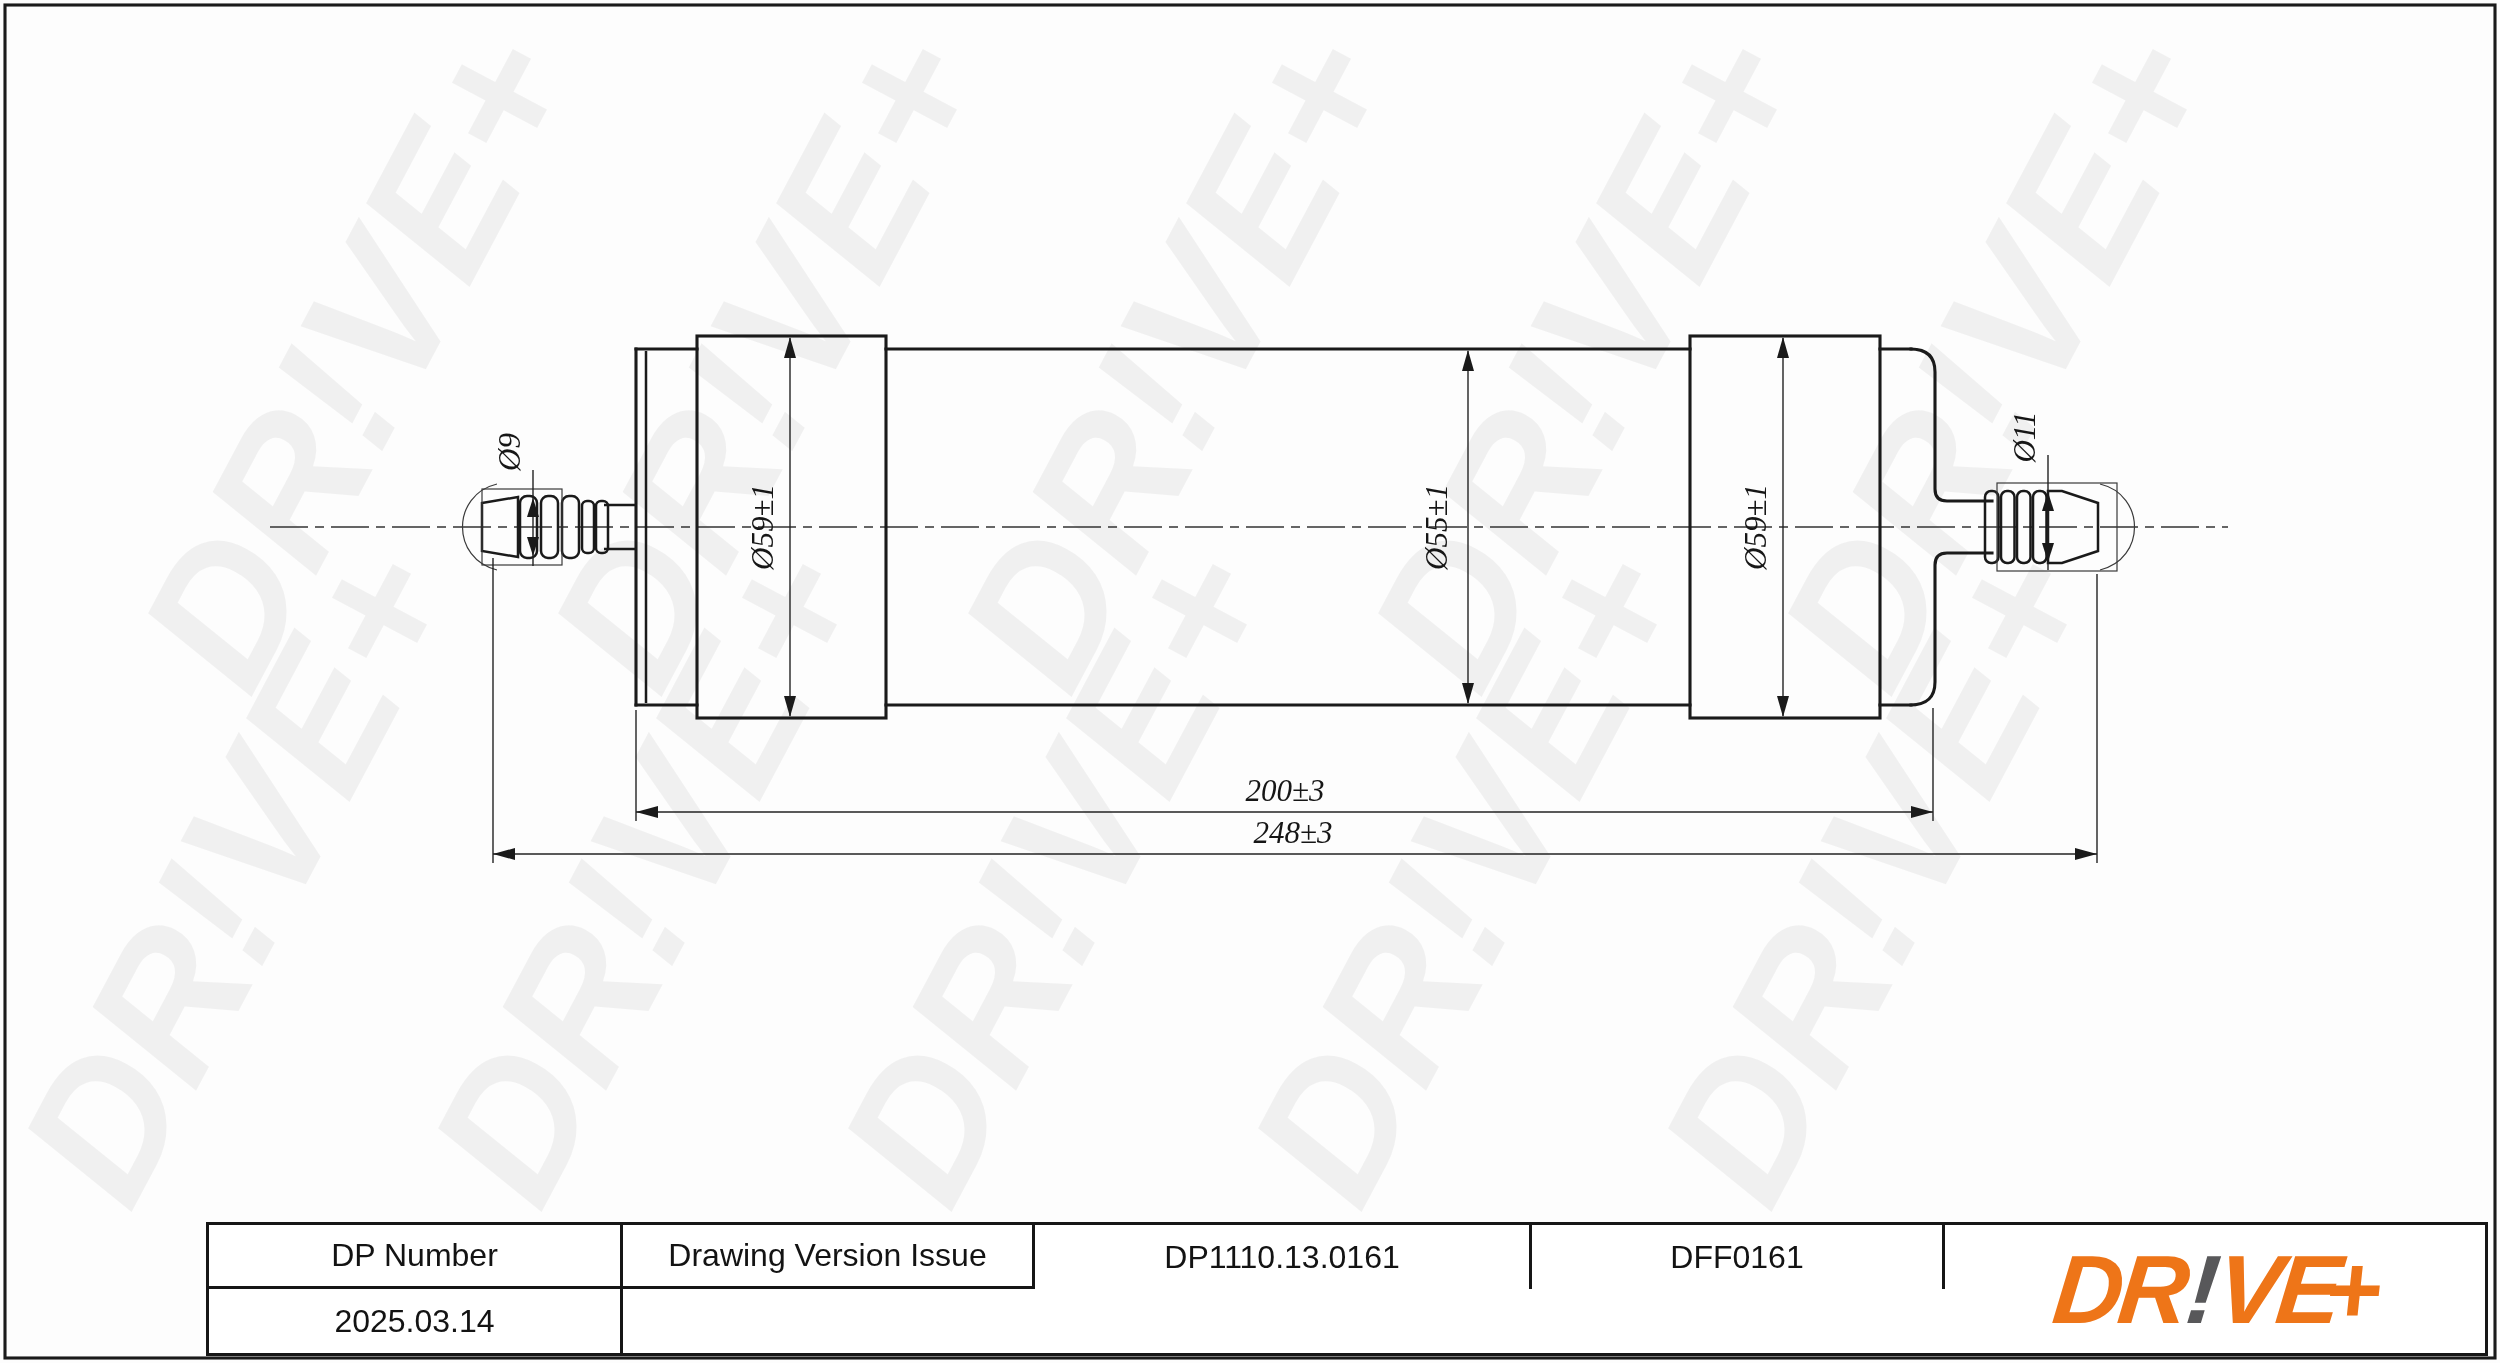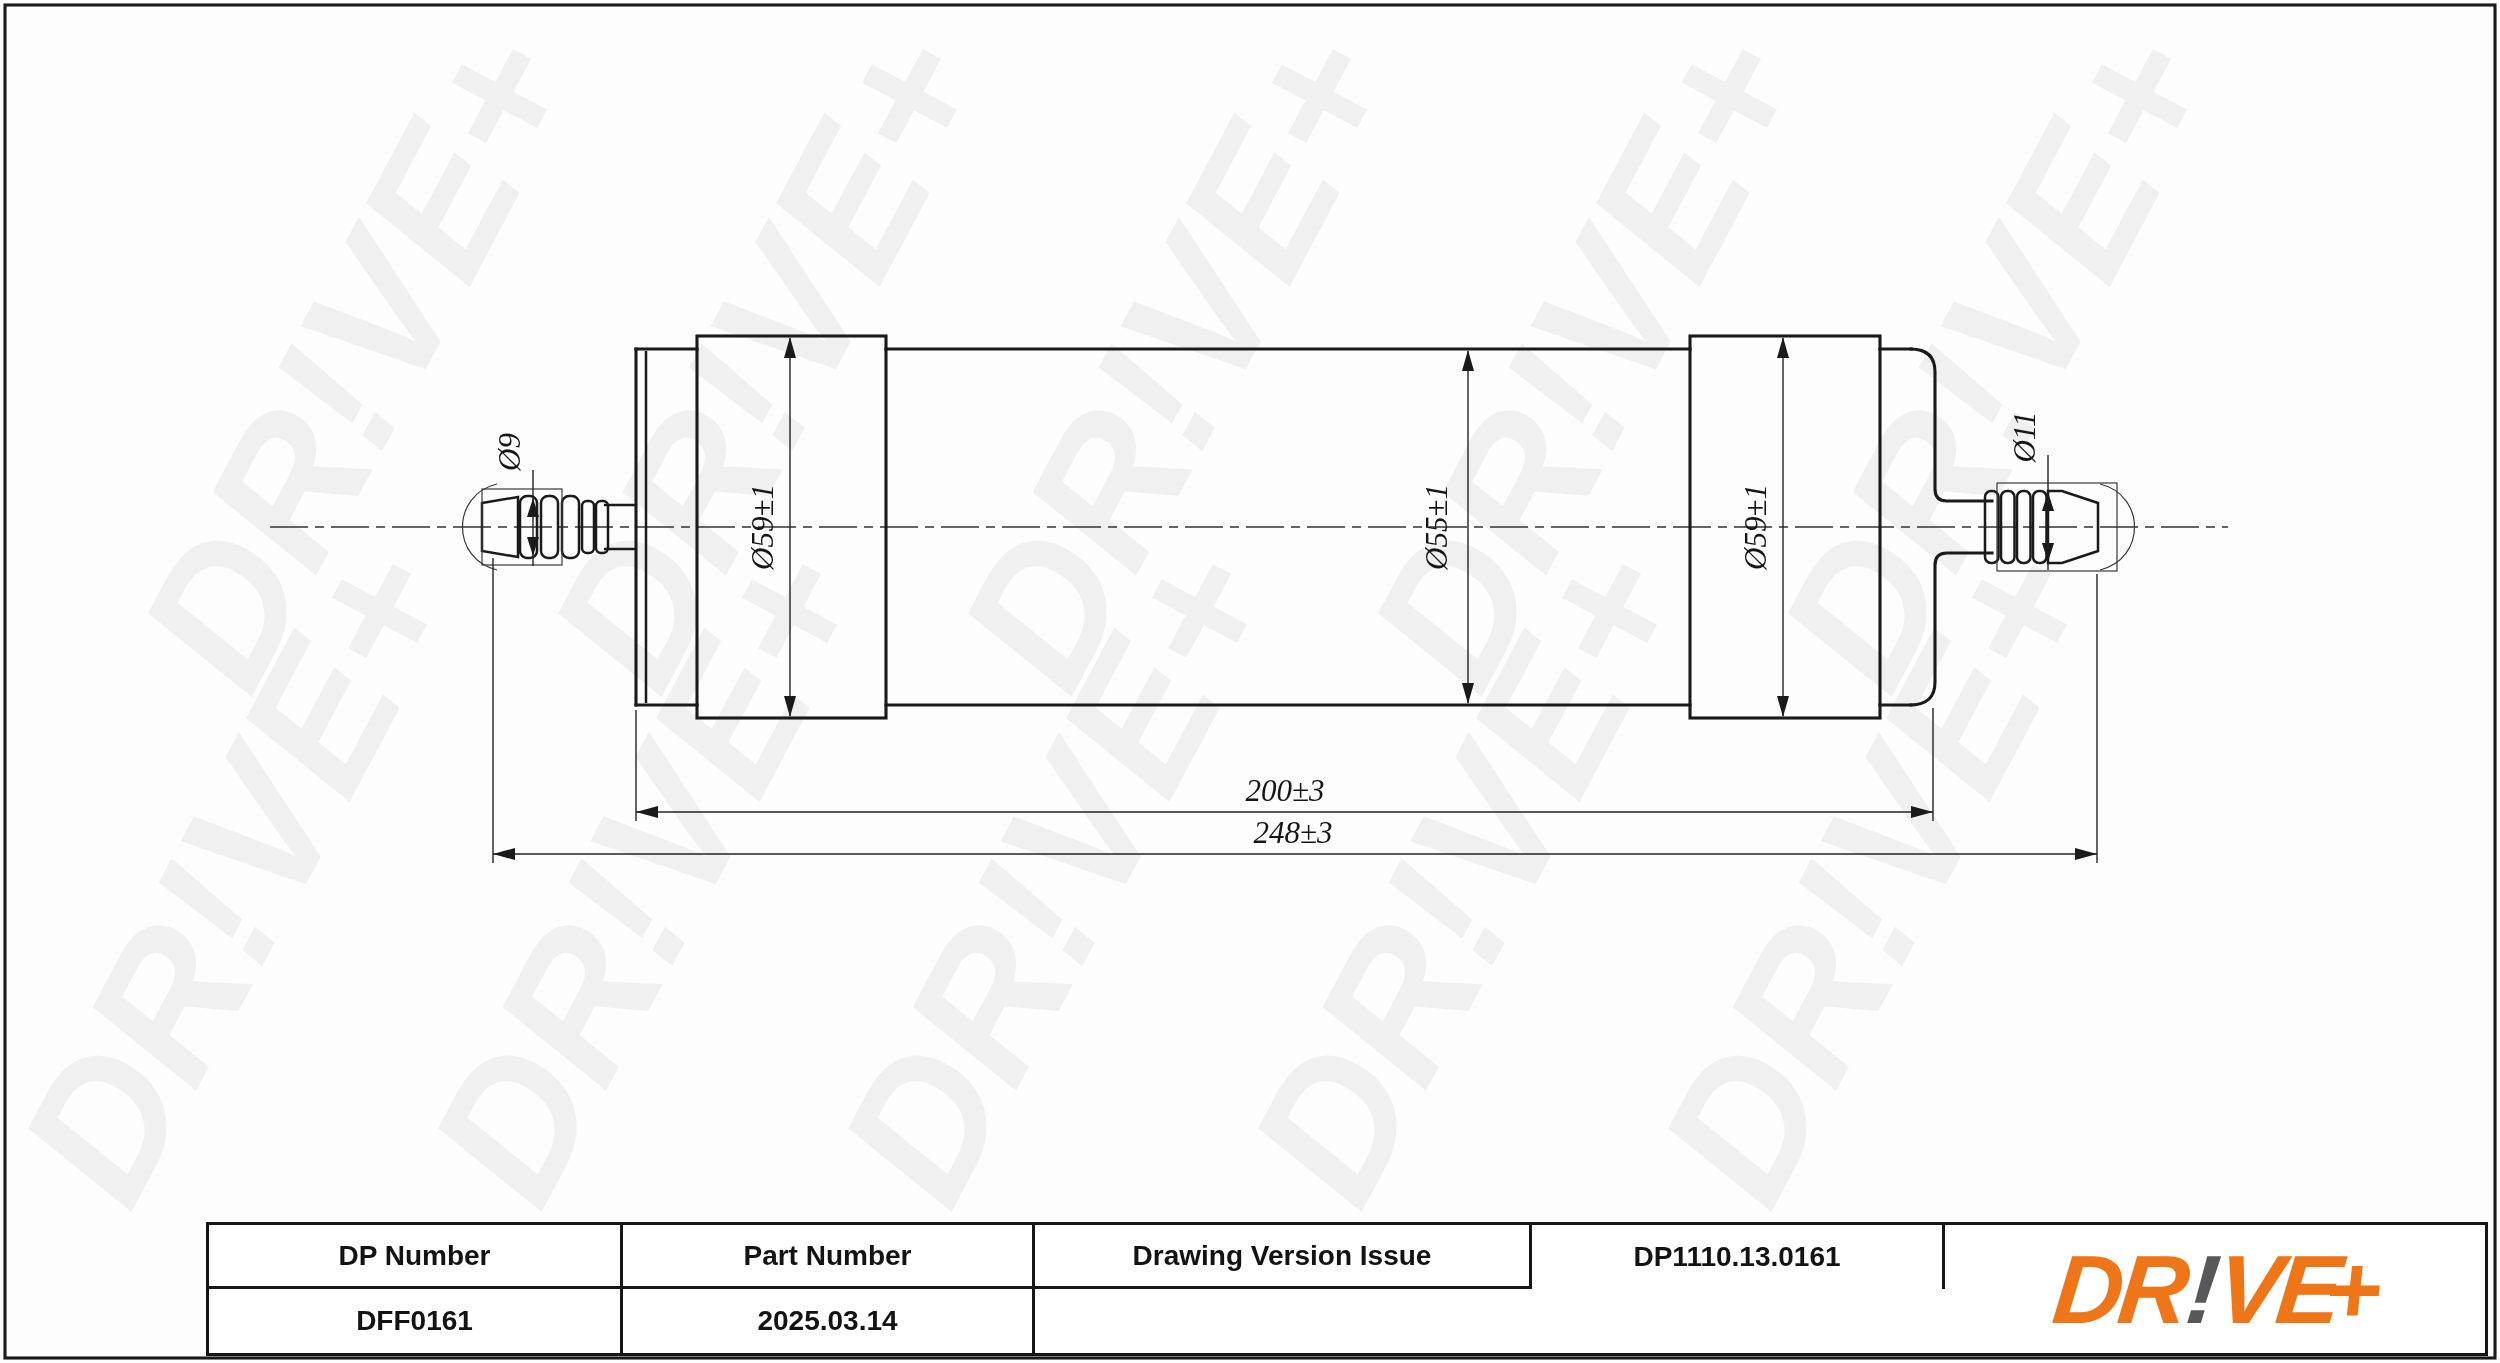--- a/index.html
+++ b/index.html
@@ -47,22 +47,22 @@
     width:2282px; height:134px;
     box-sizing:border-box;
     border:3px solid #161616;
     background:#ffffff;
     display:grid;
     grid-template-columns:414px 412px 497px 413px auto;
     grid-template-rows:1fr 1fr;
   }
   .cell {
     display:flex; align-items:center; justify-content:center;
-    font-weight:bold;
-    font-size:28px;
+    font-weight:normal;
+    font-size:32px;
     color:#131313;
     white-space:nowrap;
     box-sizing:border-box;
   }
   .cell.rb { border-right:3px solid #161616; }
   .cell.bb { border-bottom:3px solid #161616; }
   .logo-cell {
     grid-column:5; grid-row:1 / 3;
     display:flex; align-items:center; justify-content:center;
   }
@@ -190,21 +190,20 @@
       <line x1="2097" y1="574" x2="2097" y2="863" class="dimln"></line>
       <line x1="493" y1="854" x2="2097" y2="854" class="dimln"></line>
       <polygon class="arrow" points="493,854 515,848 515,860"></polygon>
       <polygon class="arrow" points="2097,854 2075,848 2075,860"></polygon>
       <text class="dim" text-anchor="middle" x="1293" y="843">248±3</text>
     </g>
   </svg>
 
   <div class="titleblock">
     <div class="cell rb bb">DP Number</div>
-    <div class="cell rb bb">Part Number</div>
     <div class="cell rb bb">Drawing Version Issue</div>
 
     <div class="logo-cell">
       <div class="logo">
         <span>DR</span><span class="excl">!</span><span>VE</span><span class="plus">+</span>
       </div>
     </div>
 
     <div class="cell rb">DP1110.13.0161</div>
     <div class="cell rb">DFF0161</div>

